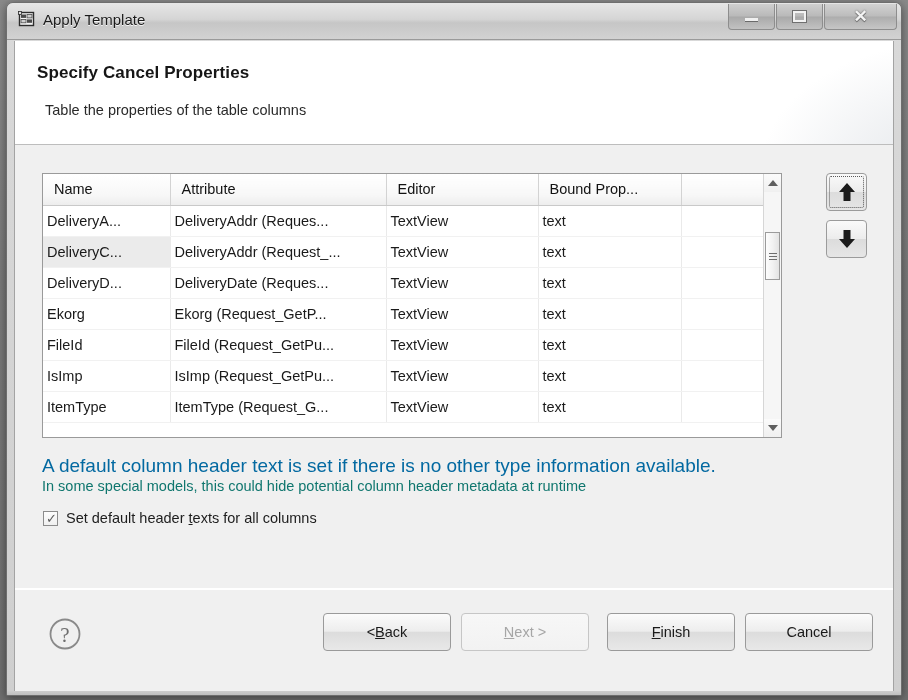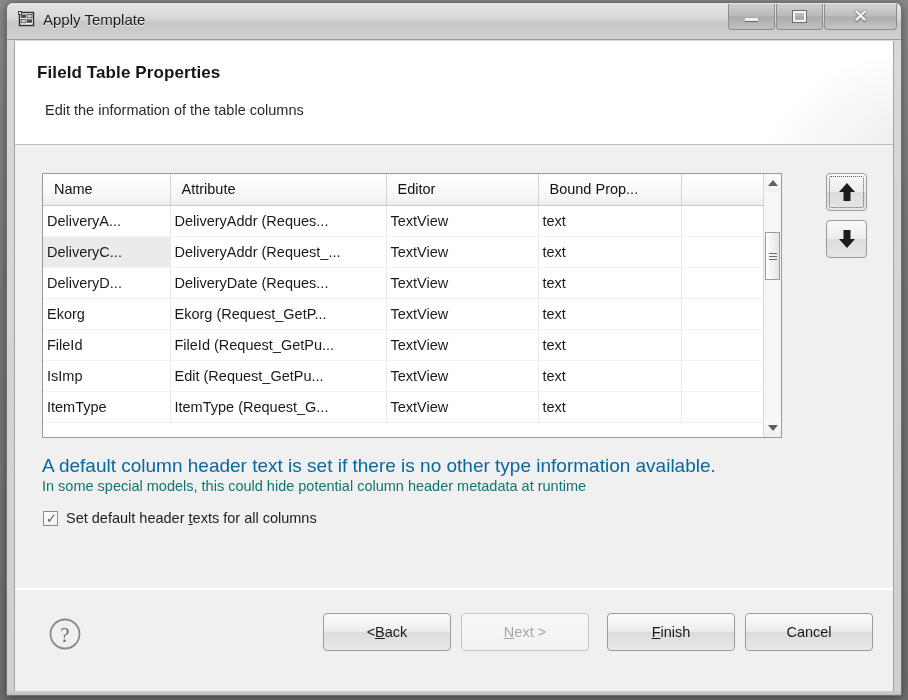--- a/index.html
+++ b/index.html
@@ -429,22 +429,22 @@
       </div>
       <div class="win-btn close">
         <div class="glyph-close">✕</div>
       </div>
     </div>
   </div>
 
   <div id="client">
 
     <div id="wizard-header">
-      <div id="wizard-title">FileId Table Properties</div>
-      <div id="wizard-subtitle">Edit the information of the table columns</div>
+      <div id="wizard-title">Specify Cancel Properties</div>
+      <div id="wizard-subtitle">Table the properties of the table columns</div>
     </div>
 
     <div id="body-area">
 
       <div id="table-wrap">
         <div id="table-scroll-area">
           <table class="grid">
             <thead>
               <tr>
                 <th class="col-name">Name</th>
@@ -485,21 +485,21 @@
                 </tr>
                 <tr>
                   <td class="col-name">FileId</td>
                   <td class="col-attr">FileId (Request_GetPu...</td>
                   <td class="col-editor">TextView</td>
                   <td class="col-bound">text</td>
                   <td class="col-extra"></td>
                 </tr>
                 <tr>
                   <td class="col-name">IsImp</td>
-                  <td class="col-attr">Edit (Request_GetPu...</td>
+                  <td class="col-attr">IsImp (Request_GetPu...</td>
                   <td class="col-editor">TextView</td>
                   <td class="col-bound">text</td>
                   <td class="col-extra"></td>
                 </tr>
                 <tr>
                   <td class="col-name">ItemType</td>
                   <td class="col-attr">ItemType (Request_G...</td>
                   <td class="col-editor">TextView</td>
                   <td class="col-bound">text</td>
                   <td class="col-extra"></td>

